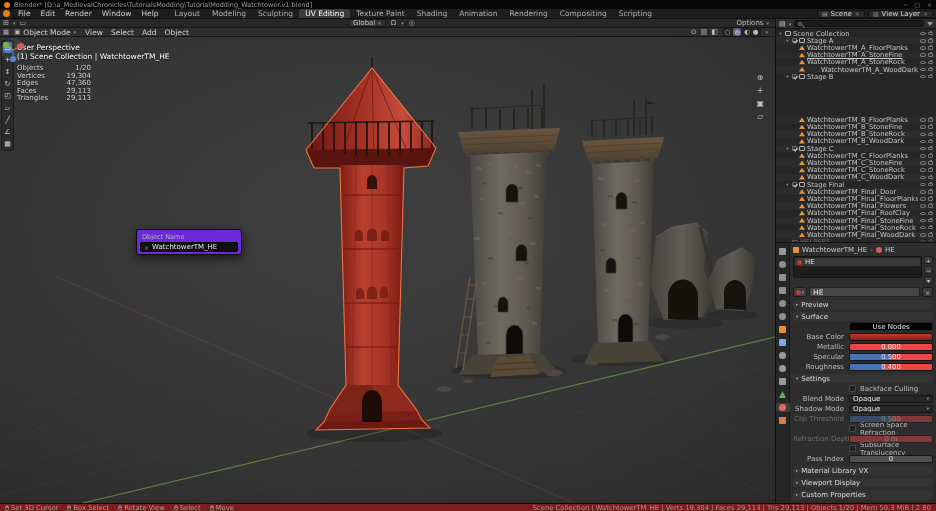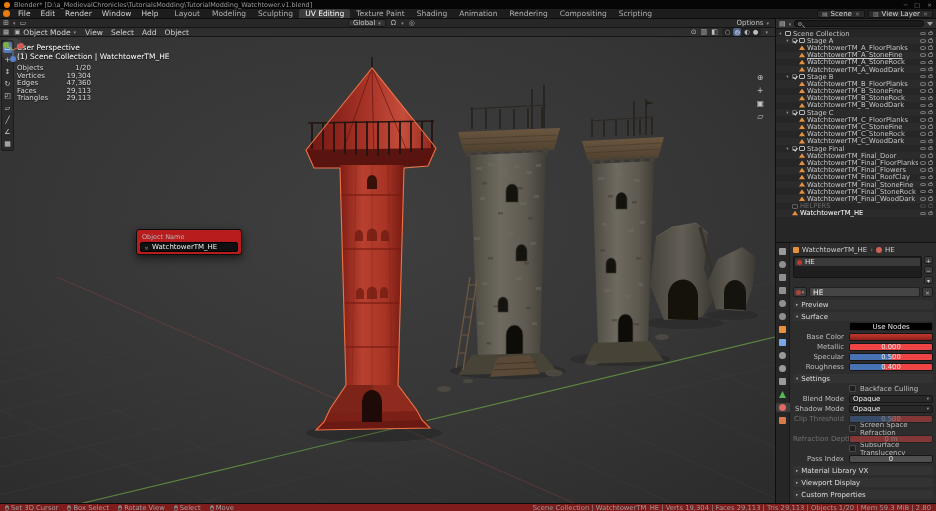--- a/index.html
+++ b/index.html
@@ -65,21 +65,21 @@
     text-shadow:0 1px 1px rgba(0,0,0,.7);z-index:2}
   .vp-stats{position:absolute;left:17px;top:28px;width:74px;font-size:7px;line-height:7.5px;
     color:#d8d8d8;text-shadow:0 1px 1px rgba(0,0,0,.7);z-index:2}
   .stat-row{display:flex;justify-content:space-between}
   .gizmo{position:absolute;right:8px;top:4px;z-index:3}
   .nav-stack{position:absolute;right:11px;top:36px;display:flex;flex-direction:column;gap:4px;
     font-size:8px;color:#c2c2c2;text-align:center;z-index:3}
   .nav-ic{line-height:9px}
 
   
-  .rename-pop{position:absolute;left:136px;top:229px;width:106px;background:#b91c1c;
+  .rename-pop{position:absolute;left:136px;top:229px;width:106px;background:#6d28d9;
     border:1px solid #0d0d0d;border-radius:3px;box-shadow:0 3px 8px rgba(0,0,0,.6);
     padding:2px 3px;z-index:6}
   .rename-title{font-size:6.5px;color:#b5b5b5;padding:1px 2px}
   .rename-field{height:10px;background:#101010;border:1px solid #000;border-radius:2px;
     display:flex;align-items:center;gap:3px;padding:0 3px;font-size:7px;color:#ececec}
   .rf-x{color:#8f8f8f;font-size:6px}
 
   
   .vdivider{position:absolute;left:775px;top:19px;width:1px;height:484px;background:#0e0e0e}
 
@@ -586,39 +586,39 @@
 
       <div class="o-row k-mesh" style="padding-left: 16px;">
         <span class="tri"></span>
 
         <span class="oicon"></span>
         <span class="olabel">WatchtowerTM_A_StoneRock</span>
         <span class="tgl tgl-eye"></span>
         <span class="tgl tgl-cam"></span>
       </div>
 
-      <div class="o-row k-mesh" style="padding-left: 16px;">
+      <div class="o-row k-mesh" style="padding-left: 16px; text-align: right;">
         <span class="tri"></span>
 
         <span class="oicon"></span>
         <span class="olabel">WatchtowerTM_A_WoodDark</span>
         <span class="tgl tgl-eye"></span>
         <span class="tgl tgl-cam"></span>
       </div>
 
       <div class="o-row k-col" style="padding-left: 9px;">
         <span class="tri"></span>
         <span class="colchk"></span>
         <span class="oicon"></span>
         <span class="olabel">Stage B</span>
         <span class="tgl tgl-eye"></span>
         <span class="tgl tgl-cam"></span>
       </div>
 
-      <div class="o-row k-mesh" style="padding-left: 16px;">
+      <div class="o-row k-mesh" style="padding-left: 16px; margin-top: 36px;">
         <span class="tri"></span>
 
         <span class="oicon"></span>
         <span class="olabel">WatchtowerTM_B_FloorPlanks</span>
         <span class="tgl tgl-eye"></span>
         <span class="tgl tgl-cam"></span>
       </div>
 
       <div class="o-row k-mesh" style="padding-left: 16px;">
         <span class="tri"></span>

